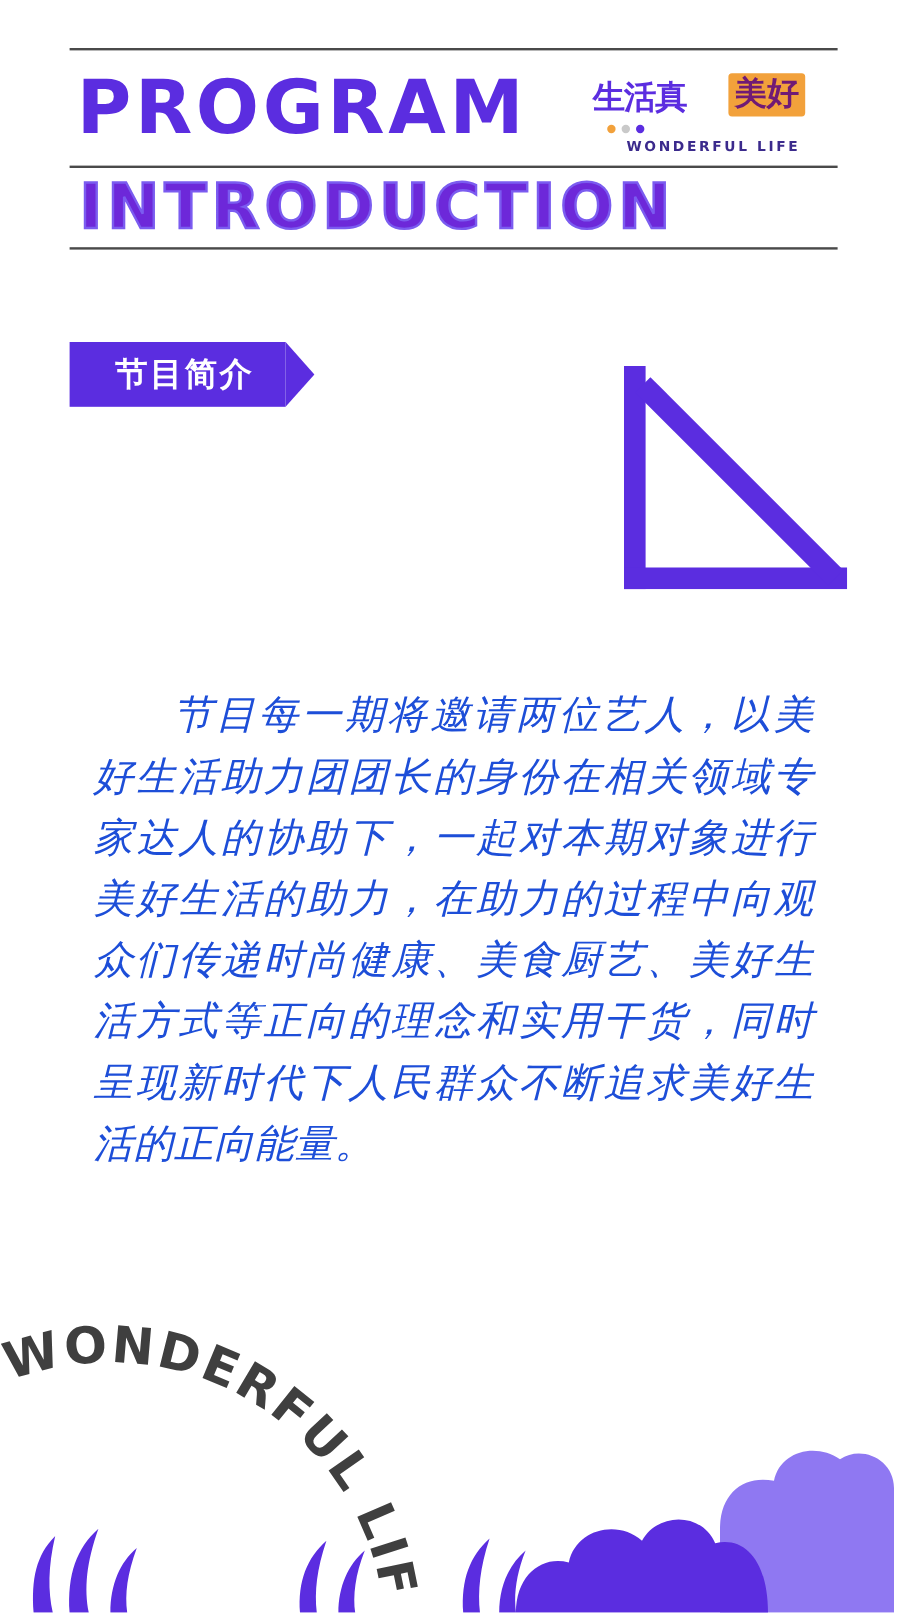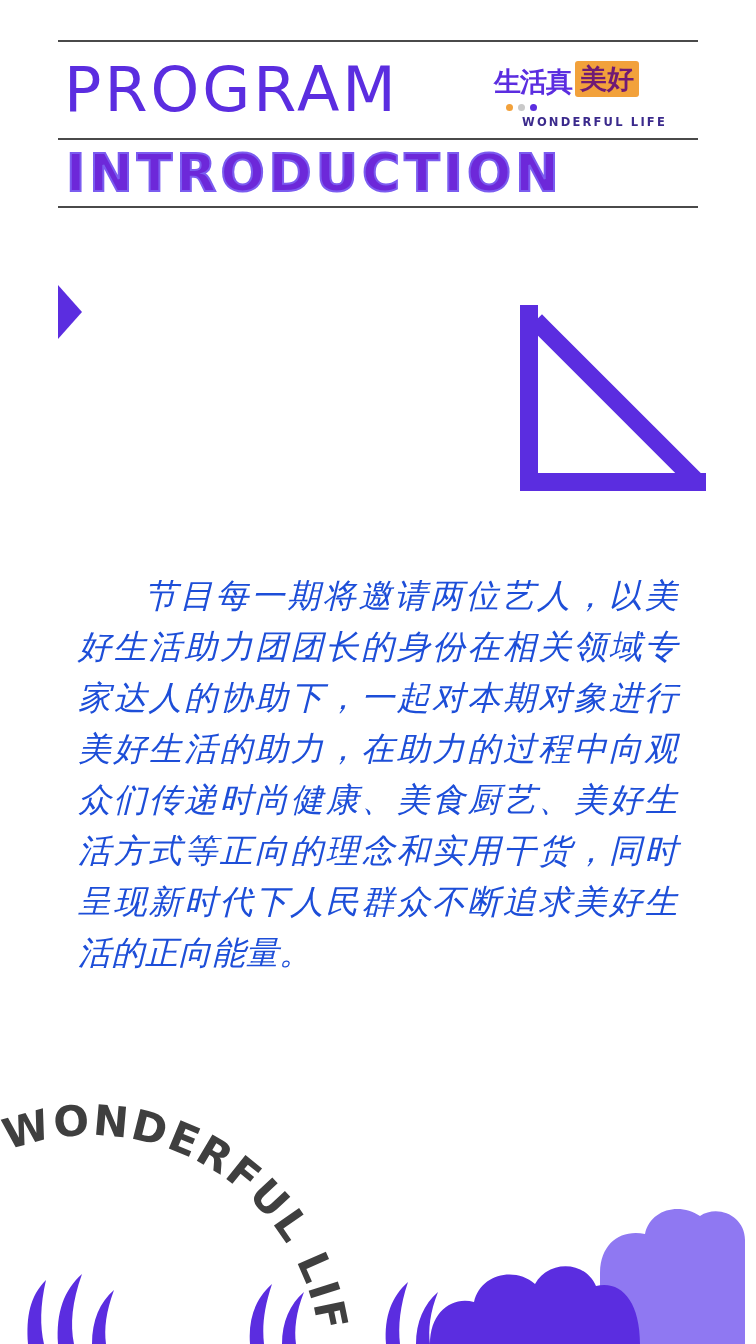--- a/index.html
+++ b/index.html
@@ -28,39 +28,40 @@
   }
   #title-row {
     position: relative;
     height: 96px;
     display: flex;
     align-items: center;
     justify-content: space-between;
   }
   #program-title {
     font-family: "DejaVu Sans", sans-serif;
-    font-weight: normal;
+    font-weight: bold;
     font-size: 62px;
     letter-spacing: 3px;
     color: #5b2de0;
     line-height: 1;
     padding-left: 6px;
     text-align: right;
   }
   
   #logo {
     position: relative;
     width: 200px;
     height: 62px;
     margin-right: 4px;
   }
   #logo-top {
     display: flex;
     align-items: flex-end;
     height: 38px;
+    gap: 32px;
   }
   #logo-cn {
     font-family: "DejaVu Sans", sans-serif;
     font-size: 27px;
     font-weight: bold;
     color: #5b2de0;
     letter-spacing: -1px;
     line-height: 1;
     position: relative;
     top: -2px;
@@ -221,20 +222,23 @@
   <div class="rule"></div>
 
   <div id="intro-row">
     <div id="intro-title">INTRODUCTION</div>
   </div>
 
   <div class="rule"></div>
 </div>
 
 <div id="tag">
+  <div id="tag-body">
+    <span id="tag-label">节目简介</span>
+  </div>
   <div id="tag-arrow"></div>
 </div>
 
 <svg id="arrow-down-left" viewBox="0 0 186 186">
   <g stroke="#5b2de0" stroke-width="18" fill="none" stroke-linecap="square">
     <line x1="9" y1="9" x2="9" y2="177"></line>
     <line x1="9" y1="177" x2="177" y2="177"></line>
     <line x1="22" y1="22" x2="170" y2="170"></line>
   </g>
 </svg>

